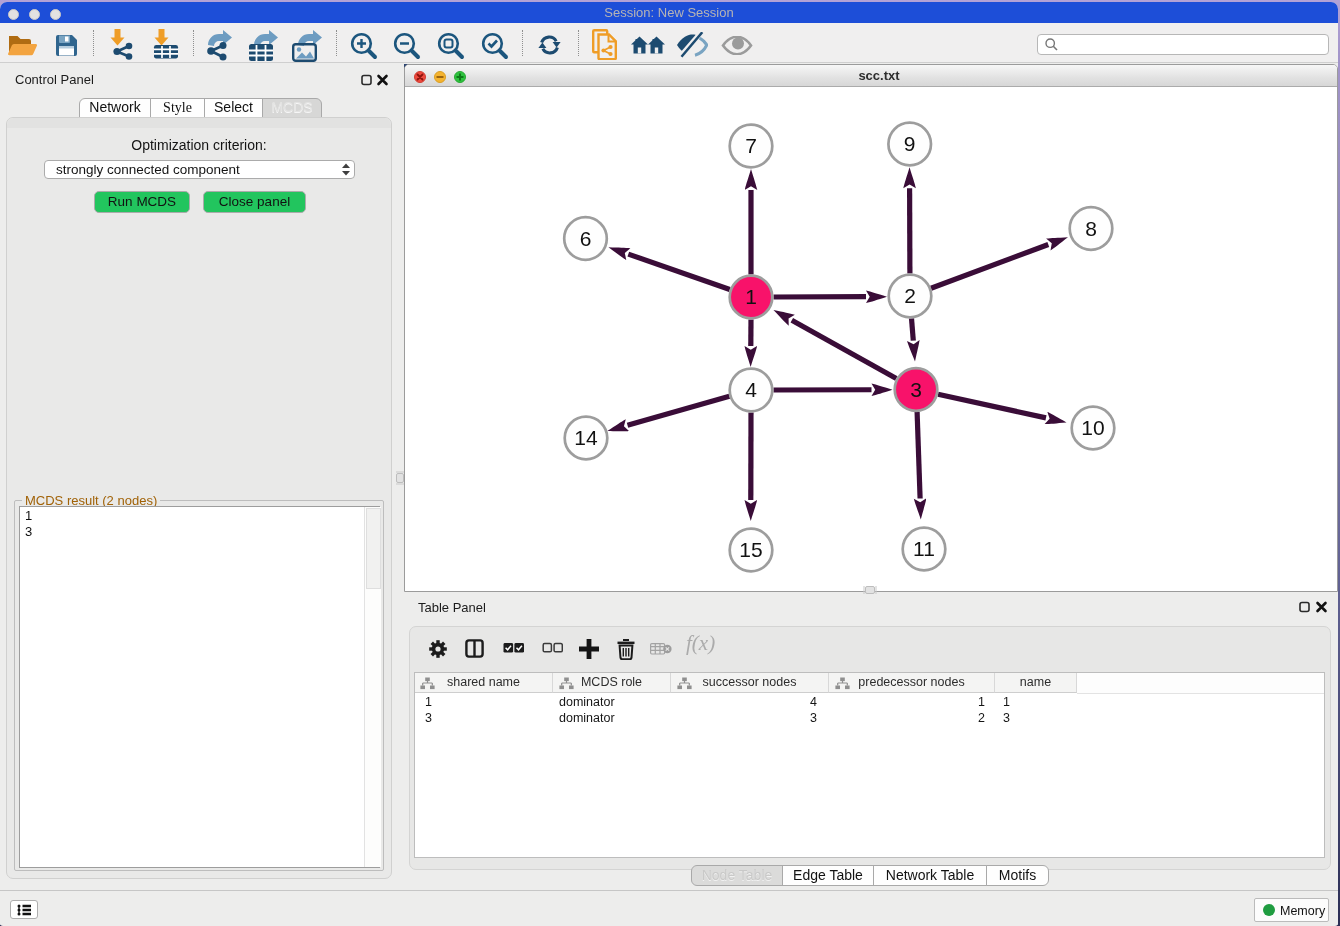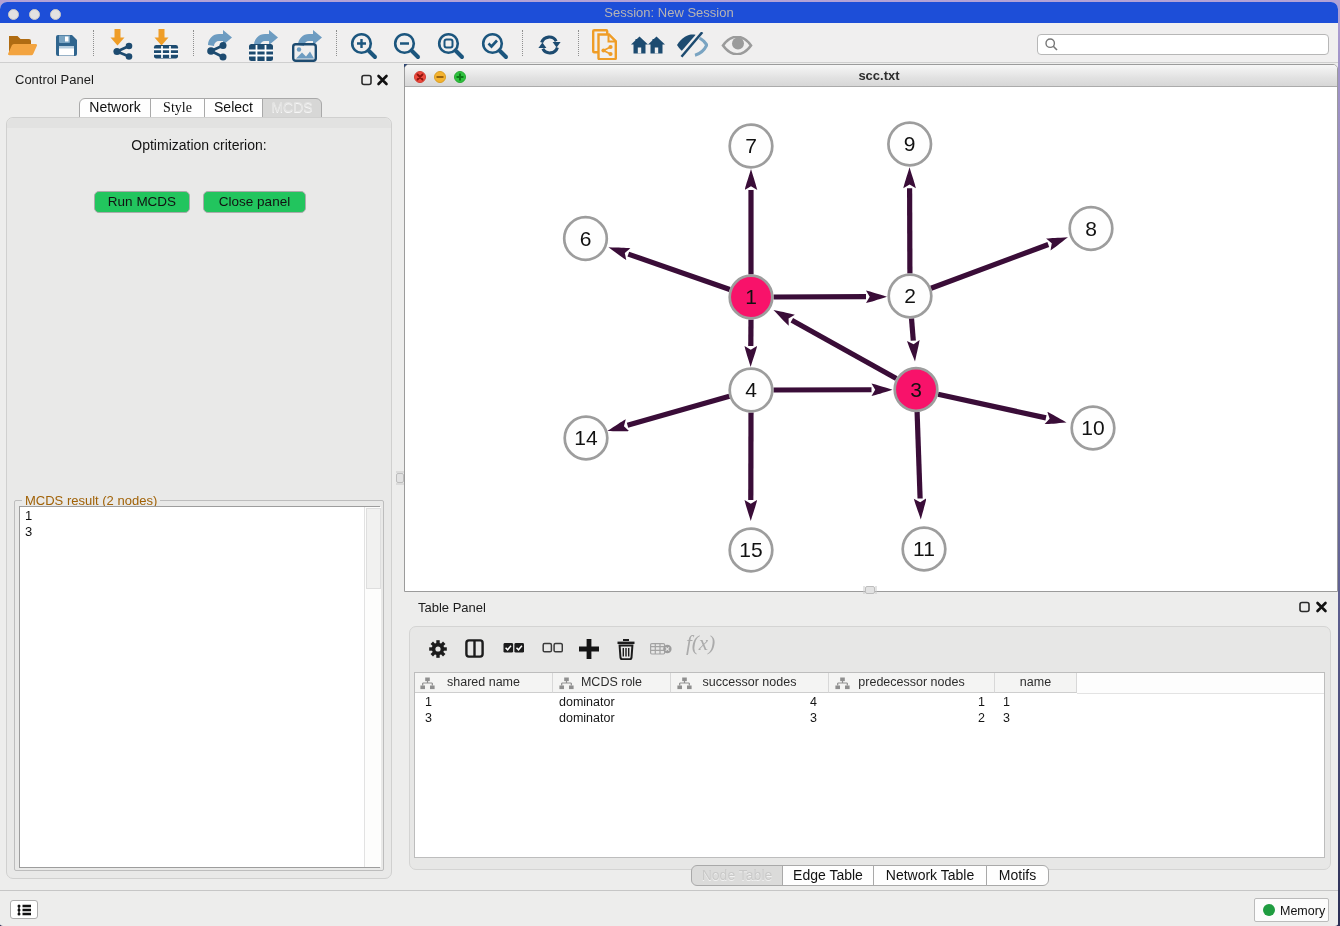--- a/index.html
+++ b/index.html
@@ -196,20 +196,27 @@
     <path d="M17.5,2 L25.5,10 M25.5,2 L17.5,10" stroke="#111" stroke-width="2.6" stroke-linecap="round"></path>
   </svg>
   <div class="tab" style="left:79px;width:72px;border-radius:6px 0 0 6px;">Network</div>
   <div class="tab" style="left:150px;width:55px;font-family:Liberation Serif, serif;">Style</div>
   <div class="tab" style="left:204px;width:59px;">Select</div>
   <div class="tab" style="left:262px;width:60px;border-radius:0 6px 6px 0;background:#d7d7d6;color:#e3e3e2;text-shadow:0 1px 0 #f6f6f6;">MCDS</div>
   <div id="mcdsblock">
     <div class="abs" style="left:0;top:0;width:100%;height:10px;background:#e2e2e1;border-radius:7px 7px 0 0;"></div>
   </div>
   <div class="abs" style="left:6px;top:137px;width:386px;text-align:center;font-size:14px;color:#141414;">Optimization criterion:</div>
+  <div id="combo">
+    <div class="abs" style="left:11px;top:1px;font-size:13.5px;color:#141414;line-height:16px;">strongly connected component</div>
+    <svg class="abs" style="left:295px;top:2px" width="12" height="13" viewBox="0 0 12 13">
+      <path d="M6,0.5 L10,5 H2 z" fill="#3e3e3e"></path>
+      <path d="M6,12.5 L10,8 H2 z" fill="#3e3e3e"></path>
+    </svg>
+  </div>
   <div class="pbtn" style="left:94px;width:96px;">Run MCDS</div>
   <div class="pbtn" style="left:203px;width:103px;">Close panel</div>
   <div id="fieldset"></div>
   <div id="fslabel">MCDS result (2 nodes)</div>
   <div id="fsarea">
     <div class="abs" style="left:5px;top:1px;">1<br>3</div>
     <div class="abs" style="left:344px;top:0;width:16px;height:360px;background:#fdfdfc;border-left:1px solid #e2e2e2;">
       <div class="abs" style="left:1px;top:1px;width:13px;height:79px;background:#f1f1f0;border:1px solid #dedede;"></div>
     </div>
   </div>

